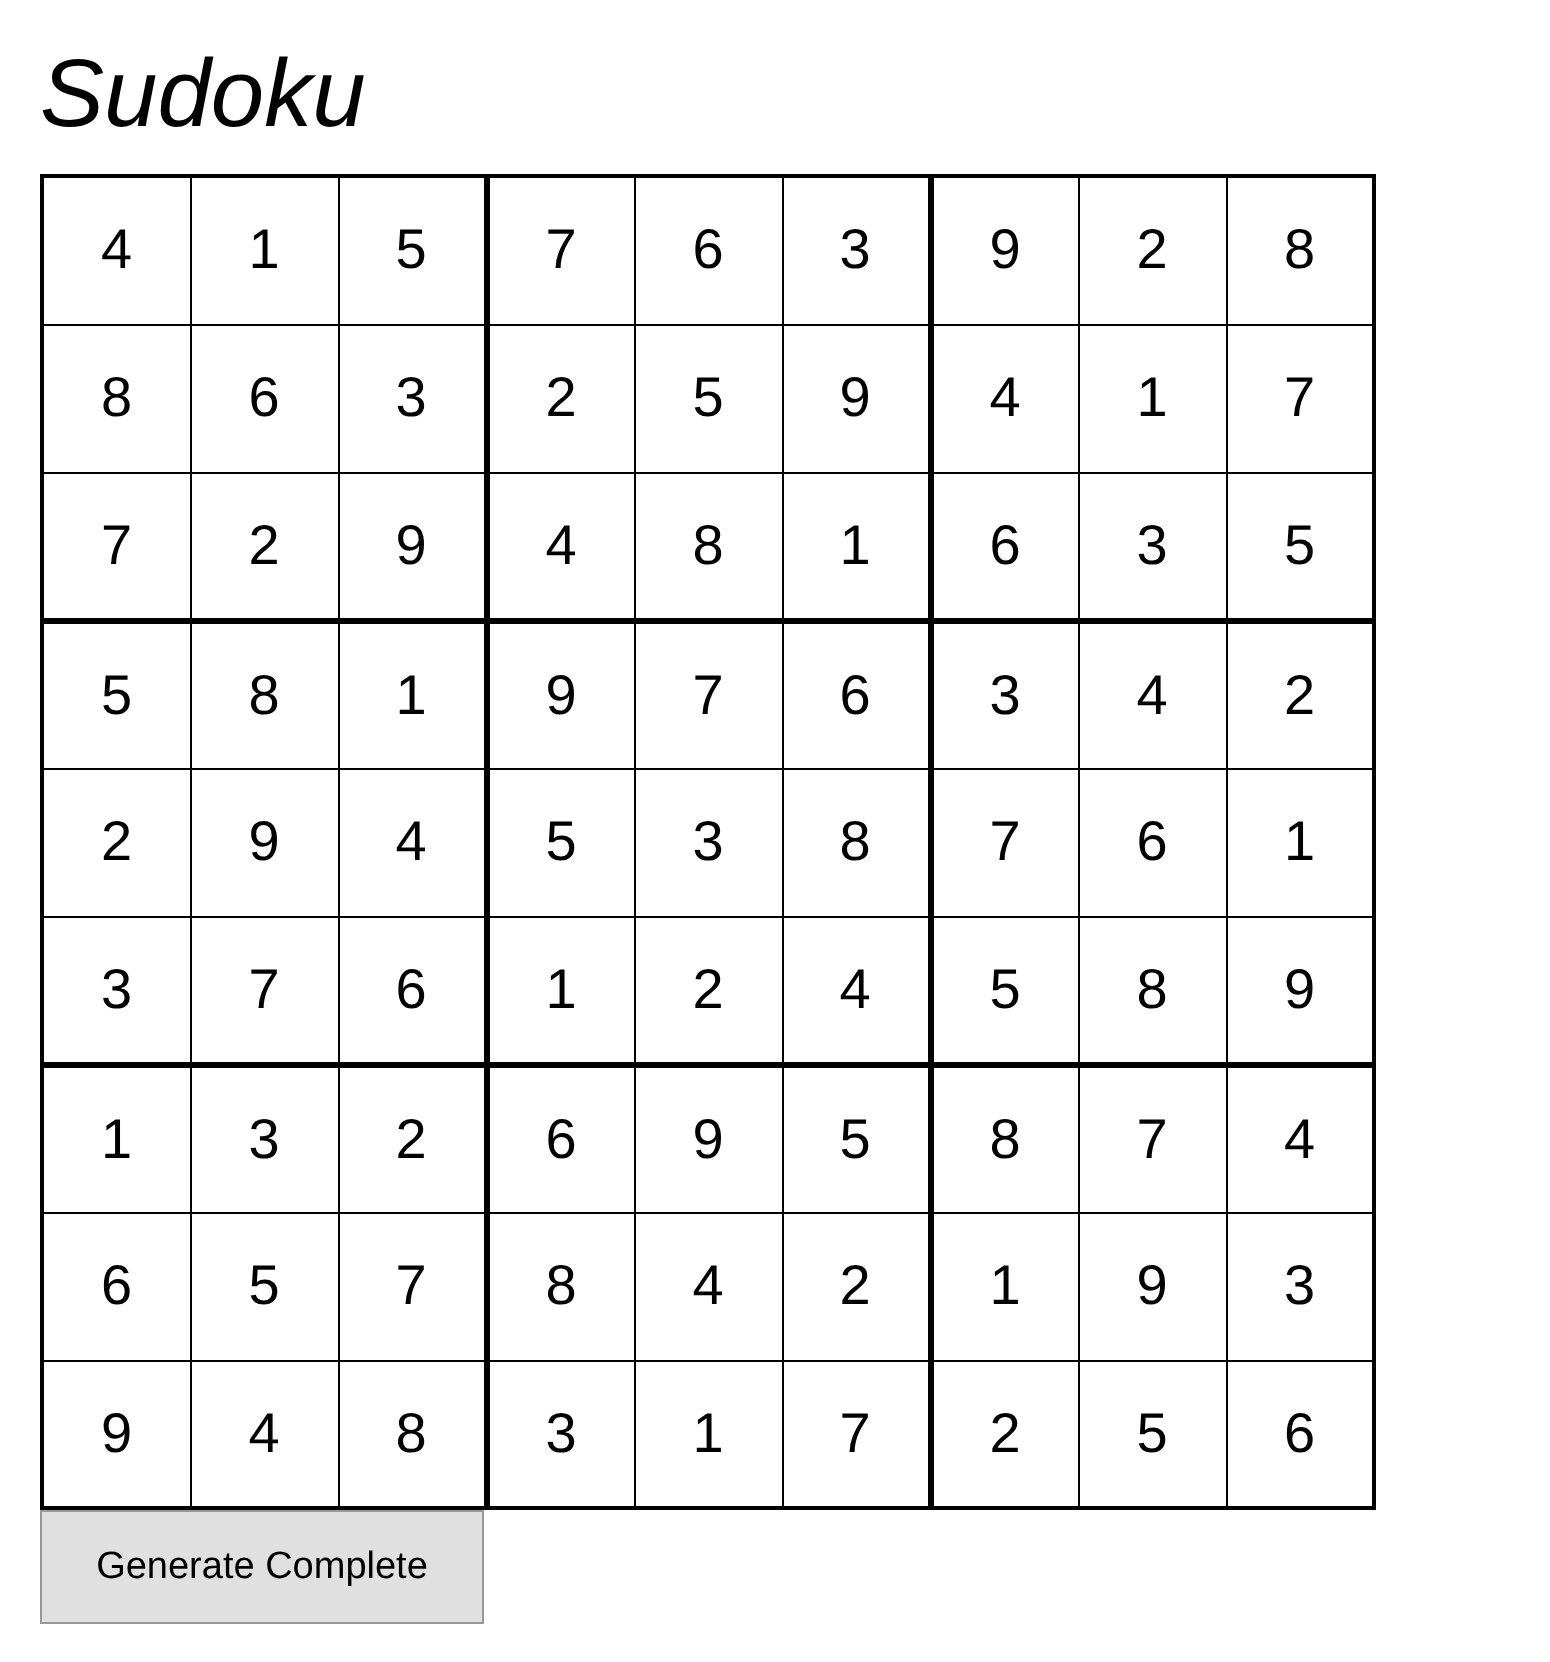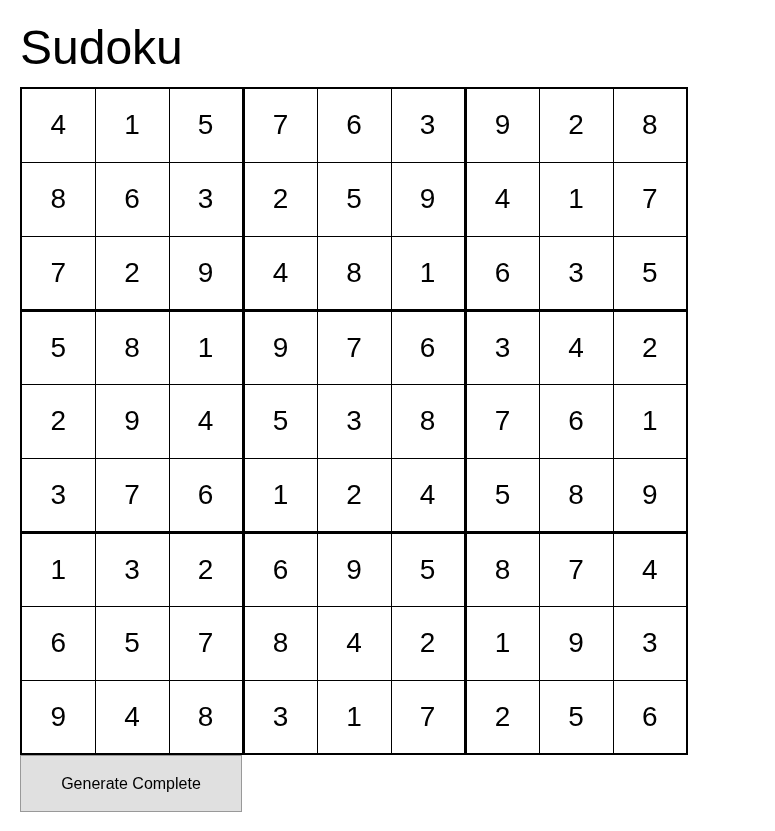--- a/index.html
+++ b/index.html
@@ -14,20 +14,21 @@
       padding: 20px;
       width: 775px;
       min-height: 831px;
     }
 
     #title {
       font-size: 48px;
       font-weight: normal;
       margin-bottom: 12px;
       color: #000;
+      font-style: italic;
     }
 
     #sudoku-container {
       display: inline-block;
     }
 
     #sudoku-grid {
       border-collapse: collapse;
       border: 2px solid #000;
     }
@@ -61,21 +62,21 @@
     }
 
     #button-row {
       display: flex;
       margin-top: 0;
     }
 
     .grid-button {
       width: 222px;
       height: 57px;
-      font-size: 16px;
+      font-size: 19px;
       background: #e0e0e0;
       border: 1px solid #999;
       cursor: pointer;
       display: flex;
       align-items: center;
       justify-content: center;
       text-align: center;
     }
   </style>
 </head>

